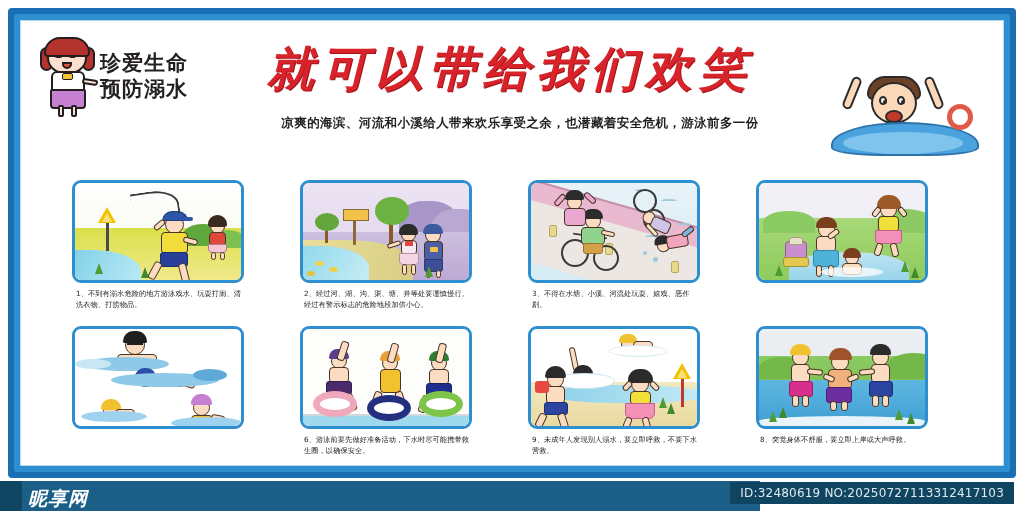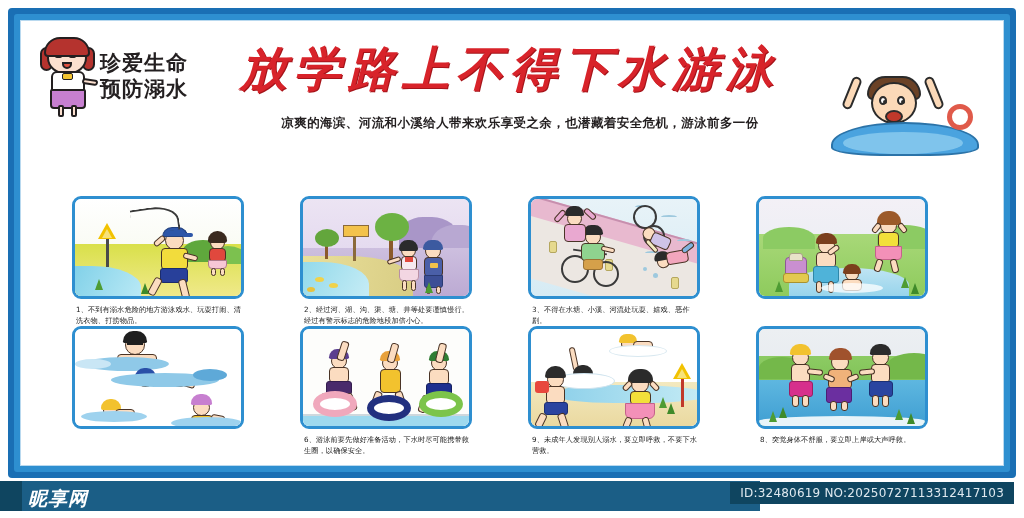--- a/index.html
+++ b/index.html
@@ -201,21 +201,21 @@
   }
   .panel .cap {
     margin-top: 5px;
     font-size: 7.2px;
     line-height: 1.55;
     color: #1a1a1a;
     text-align: left;
     padding: 0 10px 0 16px;
     letter-spacing: 0.1px;
   }
-  .row1 { top: 16px; }
+  .row1 { top: 0; }
   .row2 { top: 146px; }
   .col1 { left: 0; }
   .col2 { left: 228px; }
   .col3 { left: 456px; }
   .col4 { left: 684px; }
 
   
   .sky { position: absolute; inset: 0; }
   .ground { position: absolute; left: 0; bottom: 0; width: 100%; }
   .water { position: absolute; }
@@ -308,21 +308,21 @@
         <div class="skirt"></div>
         <div class="leg-l"></div>
           <div class="leg-r"></div>
       </div>
       <div class="logo-text">
         <div>珍爱生命</div>
         <div>预防溺水</div>
       </div>
     </div>
 
-    <div class="main-title">放学路上不得下水游泳</div>
+    <div class="main-title">就可以带给我们欢笑</div>
 
     <div class="subtitle">
       <div>凉爽的海滨、河流和小溪给人带来欢乐享受之余，也潜藏着安全危机，游泳前多一份</div>
     </div>
 
     <div class="drown-boy">
       <div class="darm-l"></div>
       <div class="darm-r"></div>
       <div class="dhair"></div>
       <div class="dhead"></div>

